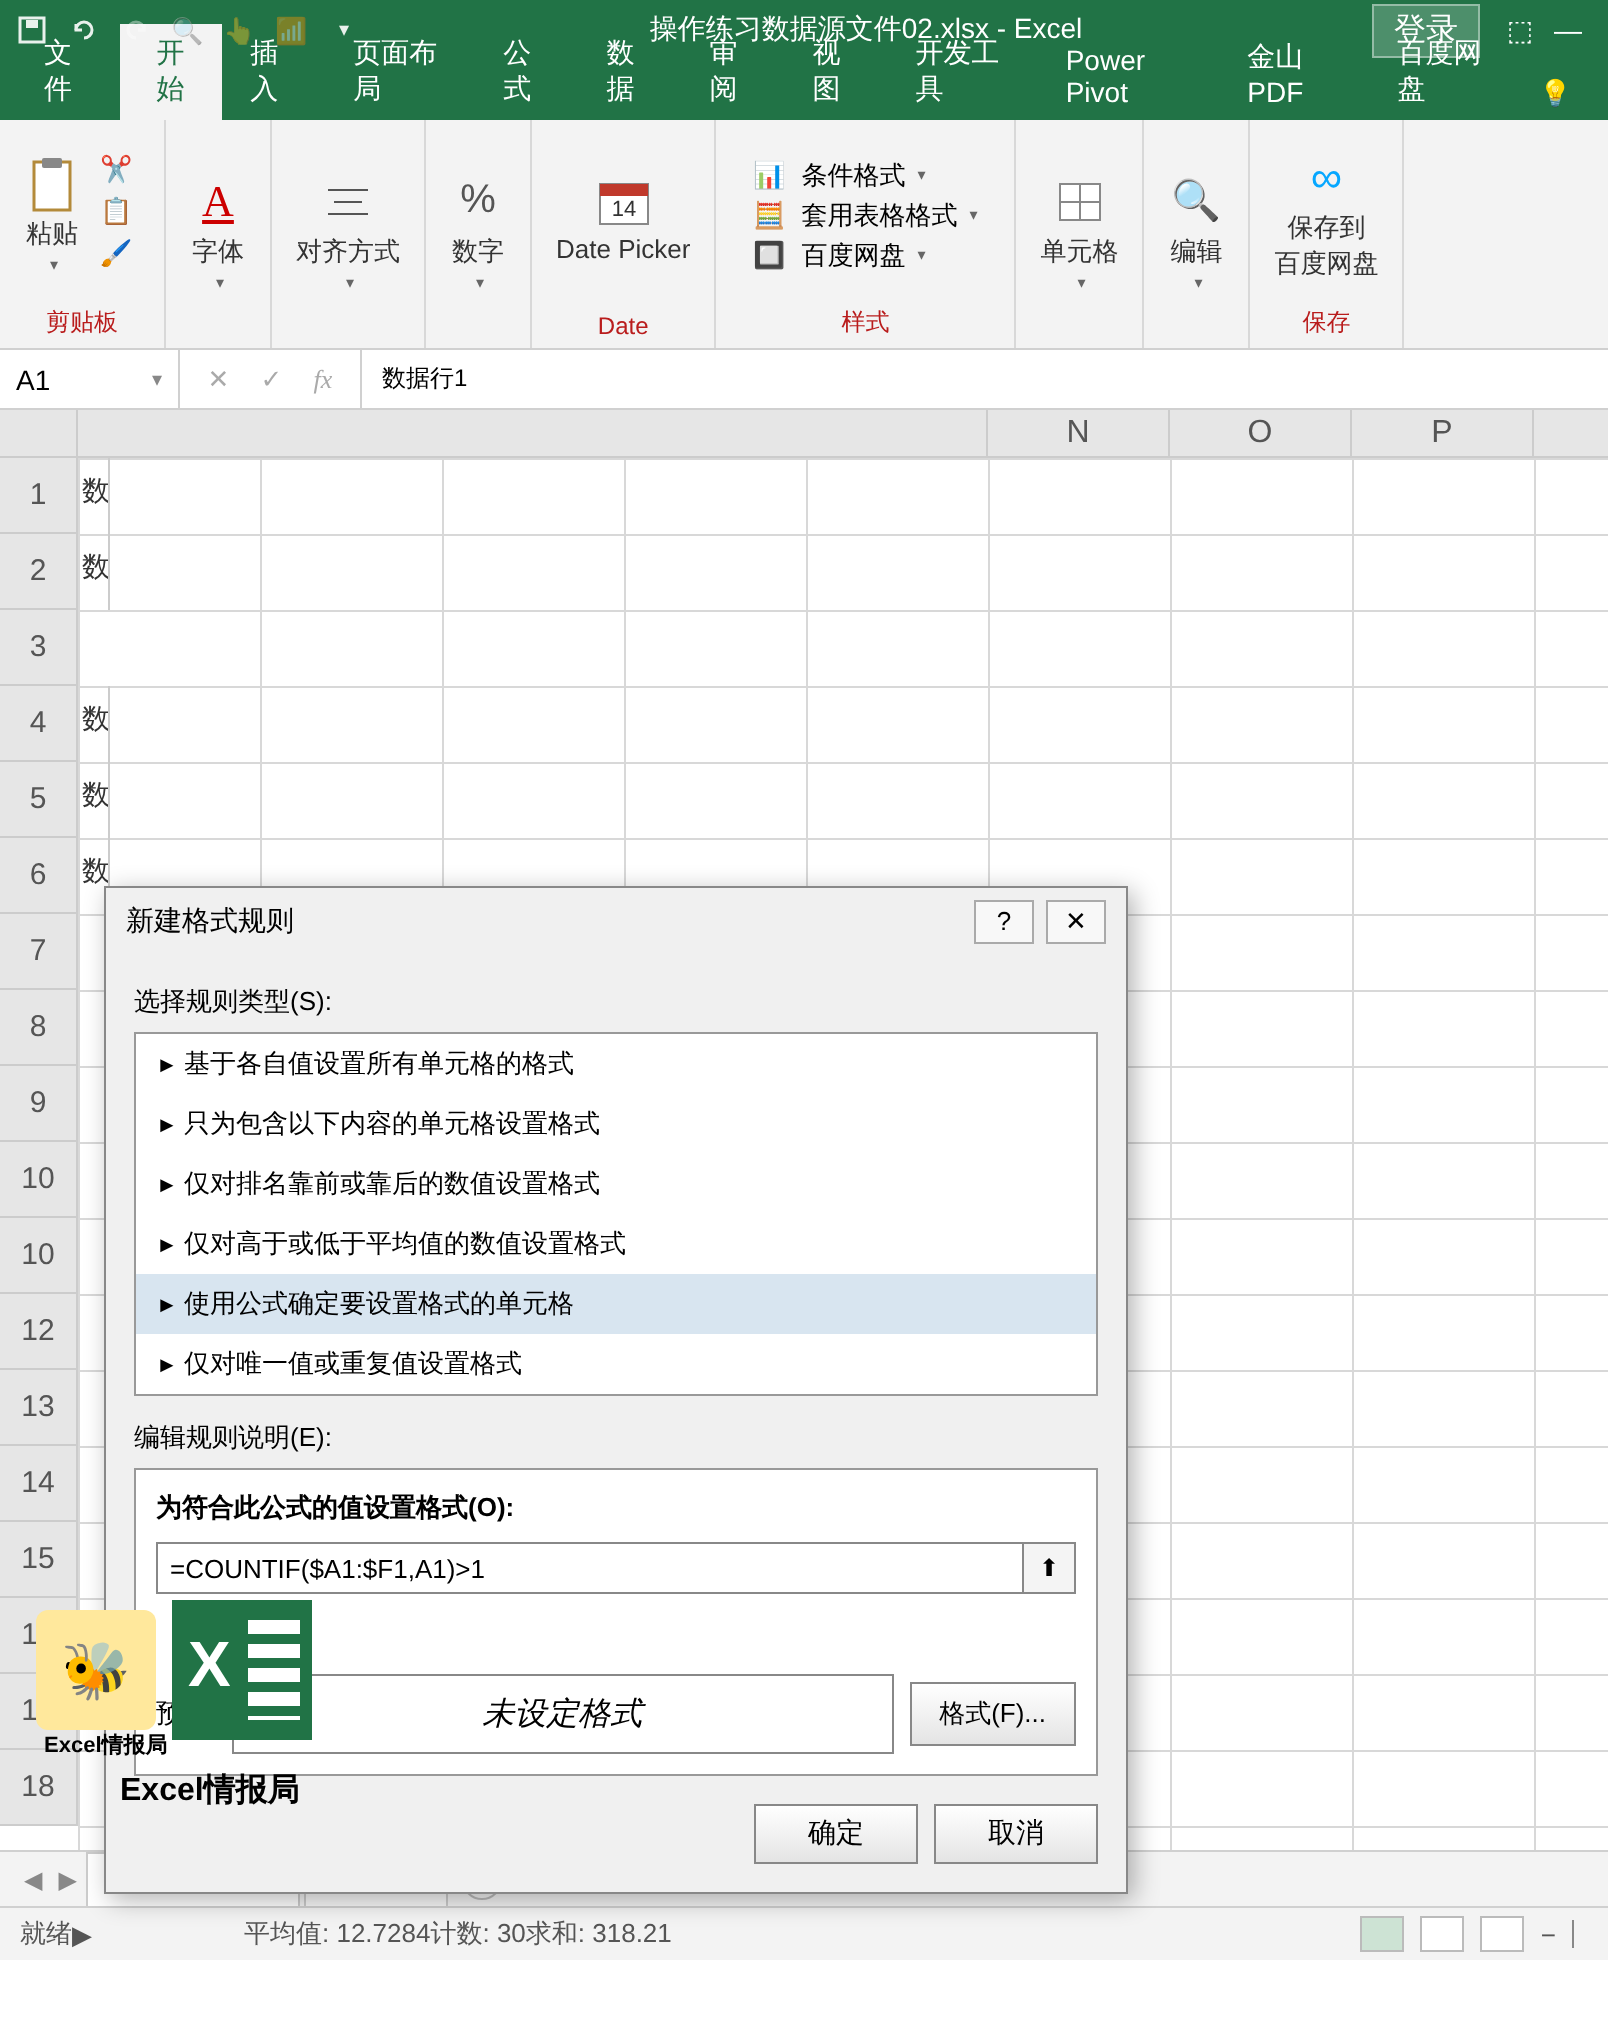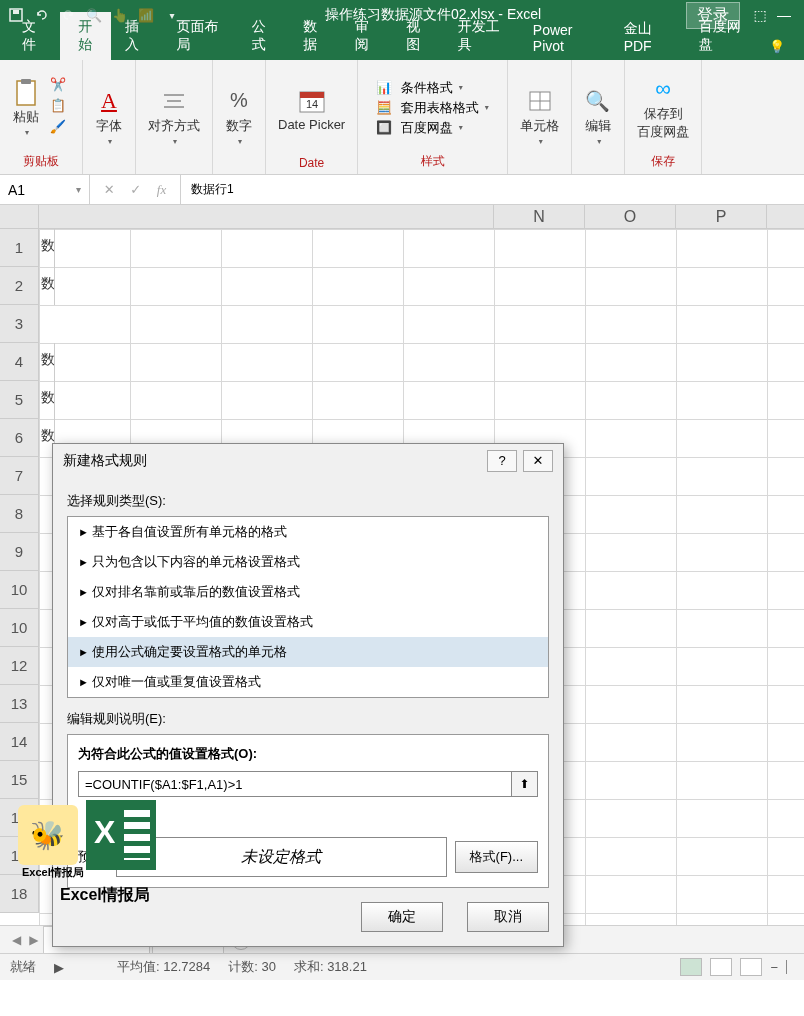--- a/index.html
+++ b/index.html
@@ -66,41 +66,41 @@
 .rule-item::before { content: "► "; font-size: 11px; }
 .formula-section { border: 1px solid #999; background: #fff; padding: 10px; margin-top: 6px; }
 .formula-section .lbl { font-weight: bold; font-size: 13px; margin-bottom: 8px; }
 .formula-input { display: flex; border: 1px solid #888; height: 26px; }
 .formula-input input { flex: 1; border: none; padding: 0 6px; font-size: 13px; outline: none; }
 .formula-input .pick { width: 26px; border-left: 1px solid #888; background: #f4f4f4; text-align: center; font-size: 12px; line-height: 24px; }
 .preview-row { display: flex; align-items: center; gap: 8px; margin-top: 40px; }
 .preview-row .plabel { font-size: 13px; }
 .preview-box { flex: 1; border: 1px solid #888; height: 40px; display: flex; align-items: center; justify-content: center; font-size: 16px; background: #fff; font-style: italic; }
 .fmt-btn { height: 32px; padding: 0 14px; border: 1px solid #888; background: linear-gradient(#fff,#e4e4e4); font-size: 13px; }
-.dlg-buttons { display: flex; justify-content: flex-end; gap: 24px; margin-top: 14px; }
+.dlg-buttons { display: flex; justify-content: flex-end; gap: 8px; margin-top: 14px; }
 .dlg-buttons button { width: 82px; height: 30px; border: 1px solid #888; background: linear-gradient(#fff,#e4e4e4); font-size: 14px; }
 
 
 .watermark { position: absolute; top: 595px; left: 18px; display: flex; align-items: center; gap: 8px; }
 .wm-avatar { width: 60px; height: 60px; border-radius: 6px; background: #ffe89c; display: flex; align-items: center; justify-content: center; font-size: 28px; }
 .wm-xicon { width: 70px; height: 70px; background: #217346; position: relative; }
 .wm-xicon::before { content:"X"; position:absolute; left:8px; top:14px; color:#fff; font-size:32px; font-weight:bold; font-family:Arial; }
 .wm-xicon::after { content:""; position:absolute; right:6px; top:10px; width:26px; height:50px; background: repeating-linear-gradient(#fff 0 7px, #217346 7px 12px); }
 .wm-text1 { position: absolute; top: 660px; left: 22px; font-size: 11px; font-weight: bold; }
 .wm-text2 { position: absolute; top: 680px; left: 60px; font-size: 16px; font-weight: bold; }
 
 
 .sheet-tabs { height: 28px; border-top: 1px solid #d0d0d0; display: flex; align-items: center; padding: 0 8px; background: #f3f3f3; }
 .sheet-tabs .nav { color: #888; margin: 0 4px; font-size: 12px; }
 .sheet-tabs .stab { padding: 4px 14px; border: 1px solid #ccc; background: #fff; font-size: 14px; margin: 0 1px; border-bottom:none; }
 .sheet-tabs .stab.inactive { background: #f8f8f8; color: #666; }
 .sheet-tabs .add { margin-left: 6px; width: 20px; height: 20px; border: 1px solid #bbb; border-radius: 50%; text-align: center; line-height: 18px; color: #888; }
 
 
-.status { height: 26px; background: #f3f3f3; border-top: 1px solid #d0d0d0; display: flex; align-items: center; padding: 13px 10px; font-size: 13px; color: #555; gap: 18px; }
+.status { height: 26px; background: #f3f3f3; border-top: 1px solid #d0d0d0; display: flex; align-items: center; padding: 13px 10px; font-size: 13px; color: #555; }
 .status .right { margin-left: auto; display: flex; align-items: center; gap: 8px; }
 .status .vbtn { width: 22px; height: 18px; border: 1px solid #bbb; background: #fff; }
 .status .vbtn.active { background: #cde3d4; }
 .status .zoom-bar { width: 8px; height: 14px; border-left: 1px solid #888; }
 
 svg { display: block; }
 </style>
 </head>
 <body>
 
@@ -388,21 +388,21 @@
   <span class="nav">◀</span>
   <span class="nav">▶</span>
   <div class="stab">Excel情报局</div>
   <div class="stab inactive">介绍页</div>
   <div class="add">+</div>
 </div>
 
 <div class="status">
   <span>就绪</span>
   <span>▶</span>
-  <span style="margin-left:35px">平均值: 12.7284</span>
+  <span style="margin-left:76px">平均值: 12.7284</span>
   <span>计数: 30</span>
   <span>求和: 318.21</span>
   <div class="right">
     <div class="vbtn active"></div>
     <div class="vbtn"></div>
     <div class="vbtn"></div>
     <span>−</span>
     <span class="zoom-bar"></span>
   </div>
 </div>

